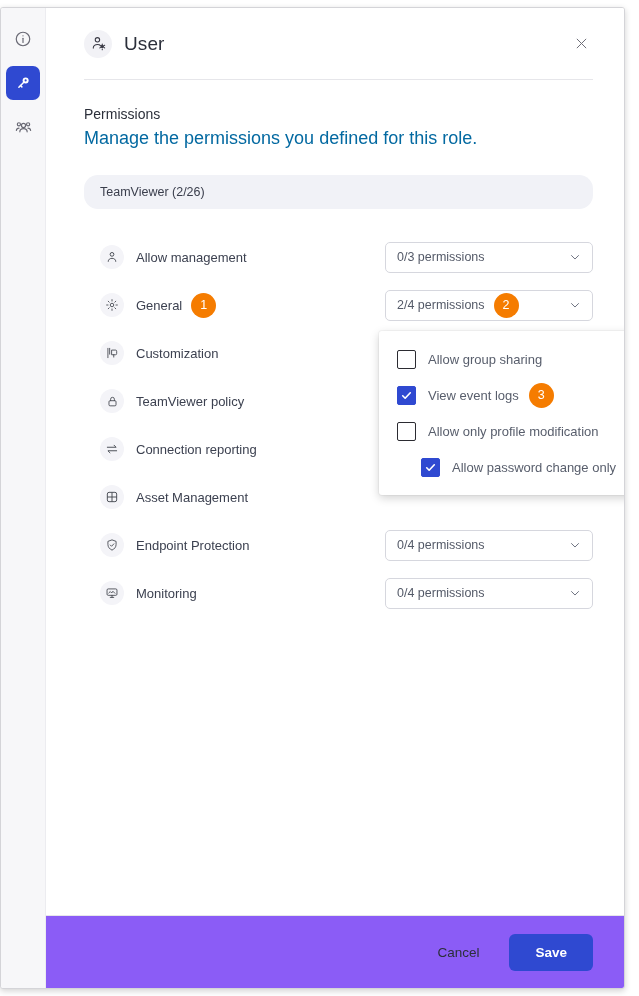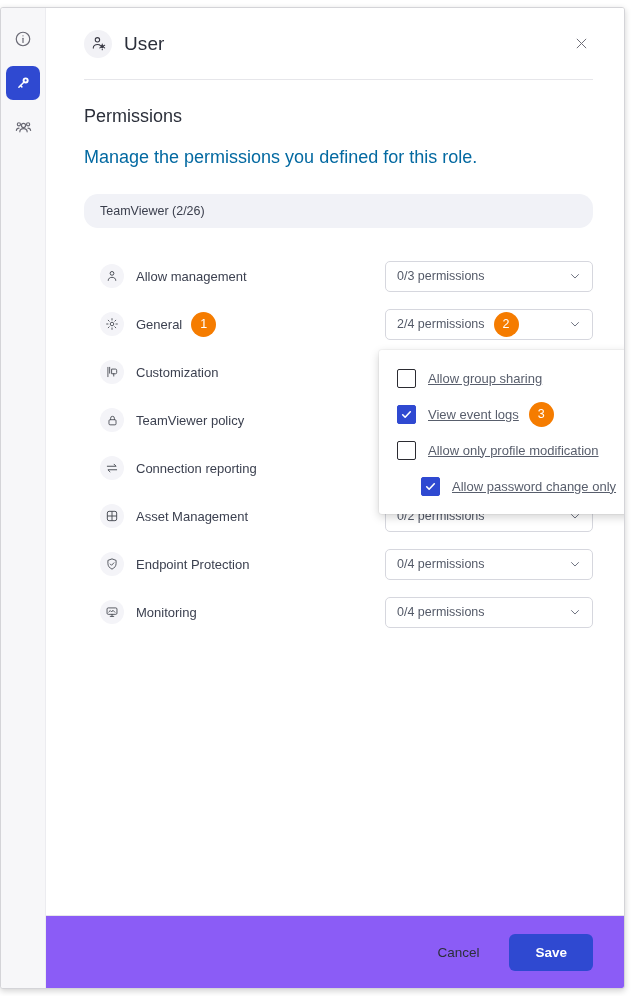--- a/index.html
+++ b/index.html
@@ -83,22 +83,22 @@
   }
 
   
   .body {
     flex: 1 1 auto;
     padding: 26px 31px 0 38px;
     position: relative;
     overflow: visible;
   }
   .sec-title {
-    font-size: 18px; color: #2b2f3a; font-weight: 400;
-    margin-bottom: 20px;
+    font-size: 14px; color: #2b2f3a; font-weight: 400;
+    margin-bottom: 6px;
   }
   .sec-sub {
     font-size: 18px; color: #0369a1;
     margin-bottom: 26px;
   }
 
   .group-band {
     background: #f1f2f7;
     border-radius: 14px;
     height: 34px;
@@ -180,21 +180,20 @@
     display: flex; align-items: center; justify-content: center;
   }
   .cbox.on {
     background: #2f49d1; border-color: #2f49d1;
   }
   .cbox.on svg { display: block; }
   .cbox svg { display: none; }
   .ditem-label {
     font-size: 13px; color: #585e6c;
     white-space: nowrap;
-    text-decoration: underline;
   }
   .ditem .badge { margin-left: 10px; }
 
   
   .foot-rule { height: 1px; background: #e6e6ea; }
   .footer {
     height: 72px;
     display: flex; align-items: center; justify-content: flex-end;
     padding: 0 31px 0 0;
     gap: 18px;
@@ -350,28 +349,20 @@
         </div>
 
         <div class="prow">
           <span class="row-ic">
             <svg width="14" height="14" viewBox="0 0 24 24" fill="none" stroke="currentColor" stroke-width="1.6">
               <rect x="4" y="4" width="16" height="16" rx="3"></rect>
                 <path d="M12 4v16M4 12h16"></path>
             </svg>
           </span>
           <span class="row-label">Asset Management</span>
-          <div class="select">
-            <span>0/2 permissions</span>
-            <span class="chev">
-              <svg width="14" height="14" viewBox="0 0 24 24" fill="none" stroke="currentColor" stroke-width="1.7" stroke-linecap="round">
-                  <path d="M6 9.5l6 6 6-6"></path>
-                </svg>
-            </span>
-          </div>
         </div>
 
         <div class="prow">
           <span class="row-ic">
             <svg width="14" height="14" viewBox="0 0 24 24" fill="none" stroke="currentColor" stroke-width="1.5" stroke-linejoin="round">
               <path d="M12 3.2l7 2.6v5.4c0 4.3-2.9 7.7-7 9.6-4.1-1.9-7-5.3-7-9.6V5.8z"></path>
                 <path d="M9 12l2.2 2.2L15.2 10" stroke-linecap="round"></path>
             </svg>
           </span>
           <span class="row-label">Endpoint Protection</span>

